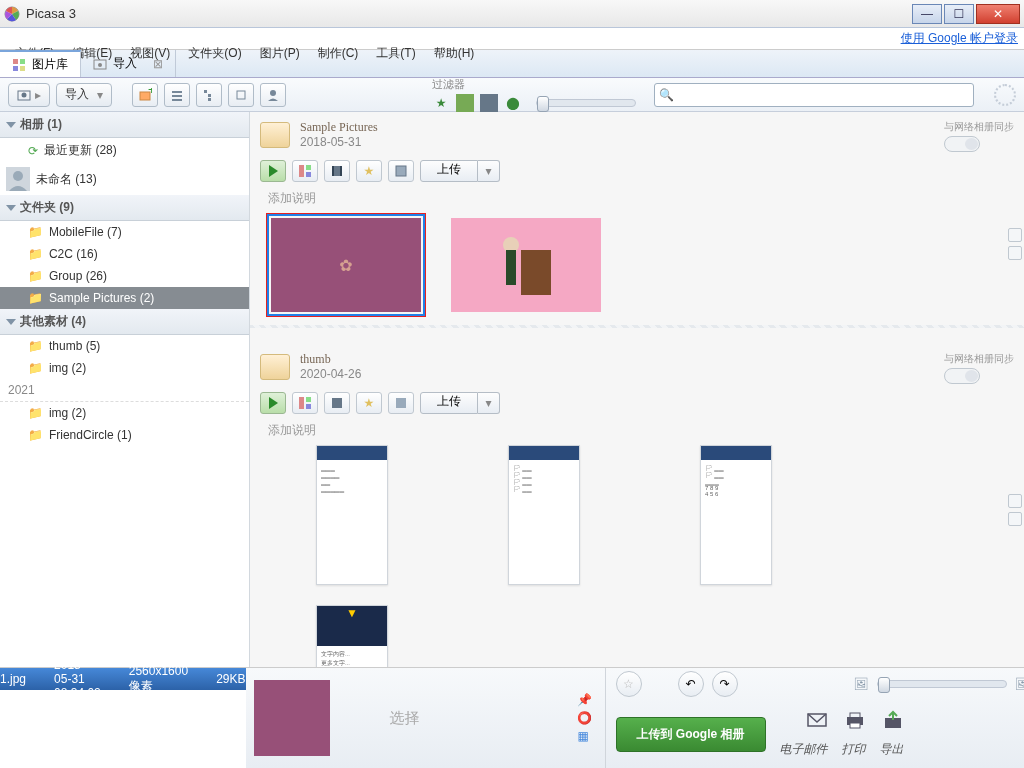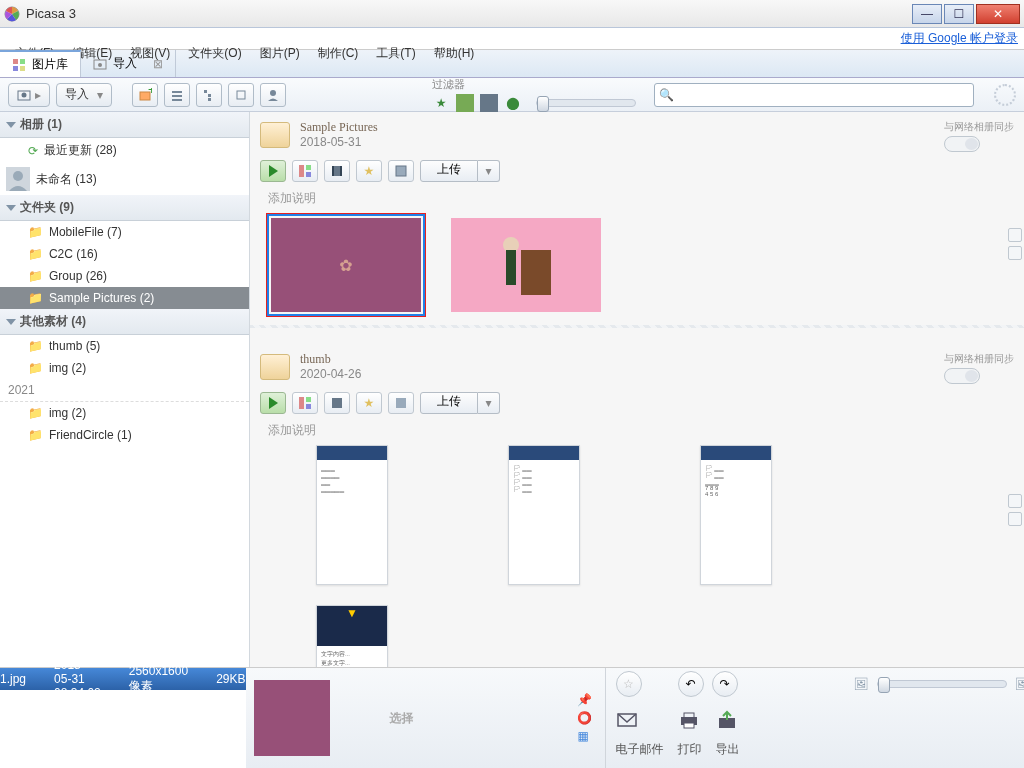--- a/index.html
+++ b/index.html
@@ -62,30 +62,30 @@
 .thumb-inner { width:150px; height:94px; background:#975078; display:flex; align-items:center; justify-content:center;}
 .thumb-inner.pink { background:#f5a8c4; }
 .mobile-thumb { width:72px; height:140px; background:#fff; border:1px solid #d0d5db; box-shadow:0 1px 2px rgba(0,0,0,0.1); margin:0 50px; position:relative;}
 .mobile-thumb .mt-head { height:14px; background:#2a4a7a;}
 .mobile-thumb .mt-body { padding:4px; font-size:6px; color:#666;}
 .divider { height:3px; background:repeating-linear-gradient(45deg,#e5e9ed,#e5e9ed 4px,#f2f4f6 4px,#f2f4f6 8px); margin:8px -10px;}
 .statusbar { height:22px; background:linear-gradient(#4688d8,#2c62a8); color:#fff; display:flex; align-items:center; justify-content:center; gap:28px; font-size:12px;}
 .bottombar { height:100px; background:linear-gradient(#f7f9fb,#e8edf3); display:flex; align-items:stretch; }
 .thumb-preview { width:360px; display:flex; align-items:center; padding:8px; gap:10px; border-right:1px solid #d0d5db;}
 .thumb-preview .pv-img { width:76px; height:76px; background:#975078; }
-.thumb-preview .pv-label { color:#aaa; font-size:12px; margin-left:50px;font-weight:bold; }
+.thumb-preview .pv-label { color:#aaa; font-size:15px; margin-left:50px; }
 .bottom-right { flex:1; display:flex; flex-direction:column;}
 .br-top { height:32px; display:flex; align-items:center; padding:0 10px; gap:8px;}
 .circle-btn { width:26px; height:26px; border:1px solid #c0c8d0; border-radius:50%; background:linear-gradient(#fff,#e8edf3); display:flex; align-items:center; justify-content:center;}
 .oval-btn { width:56px; height:24px; border:1px solid #c0c8d0; border-radius:12px; background:linear-gradient(#fff,#e8edf3); display:flex; align-items:center; justify-content:center;}
 .br-top .zoom-slider { width:130px; height:8px; background:#e1e7ee; border:1px solid #c0c8d4; border-radius:4px; position:relative;}
 .br-top .zoom-slider .thumb { position:absolute; left:0; top:-4px; width:12px; height:16px; background:linear-gradient(#fff,#d0d8e2); border:1px solid #96a4b4; border-radius:3px;}
 .br-bottom { flex:1; display:flex; align-items:center; padding:0 10px; gap:14px;}
 .big-upload { background:linear-gradient(#56b04c,#3a8a32); color:#fff; border:1px solid #2e7228; border-radius:4px; padding:8px 20px; font-weight:bold; font-size:13px;}
-.action-col { display:flex; flex-direction:column; align-items:flex-start; gap:11px; color:#555;}
+.action-col { display:flex; flex-direction:column; align-items:flex-end; gap:11px; color:#555;font-style:italic;}
 .action-col svg { width:22px; height:20px;}
 .right-pins { position:absolute; right:2px; top:116px; display:flex; flex-direction:column; gap:4px;}
 .right-pins .pin { width:14px; height:14px; border:1px solid #c0c8d0; background:#f4f6f8; border-radius:2px;}
 .pv-side { display:flex; flex-direction:column; gap:4px; margin-left:auto; margin-right:4px;}
 </style>
 </head>
 <body>
 
 <div class="titlebar">
   <svg class="logo" viewBox="0 0 16 16">
@@ -437,20 +437,21 @@
           <div class="oval-btn">
               <span style="color:#d44">📍</span>
             </div>
           <div class="oval-btn">
               <span style="color:#da6">🏷</span>
             </div>
           <div class="circle-btn" style="background:#3a7ad0;color:#fff;border-color:#2a5a9a">i</div>
         </div>
       </div>
       <div class="br-bottom">
+        <div class="big-upload"><span>上传到 Google 相册</span></div>
         <div class="action-col">
           <svg>
               <rect x="2" y="4" width="18" height="12" fill="none" stroke="#556" stroke-width="1.5"></rect>
               <path d="M2 4 L11 12 L20 4" fill="none" stroke="#556" stroke-width="1.5"></path>
             </svg>
           <span>电子邮件</span>
         </div>
         <div class="action-col">
           <svg>
               <rect x="3" y="7" width="16" height="8" fill="#556"></rect>

